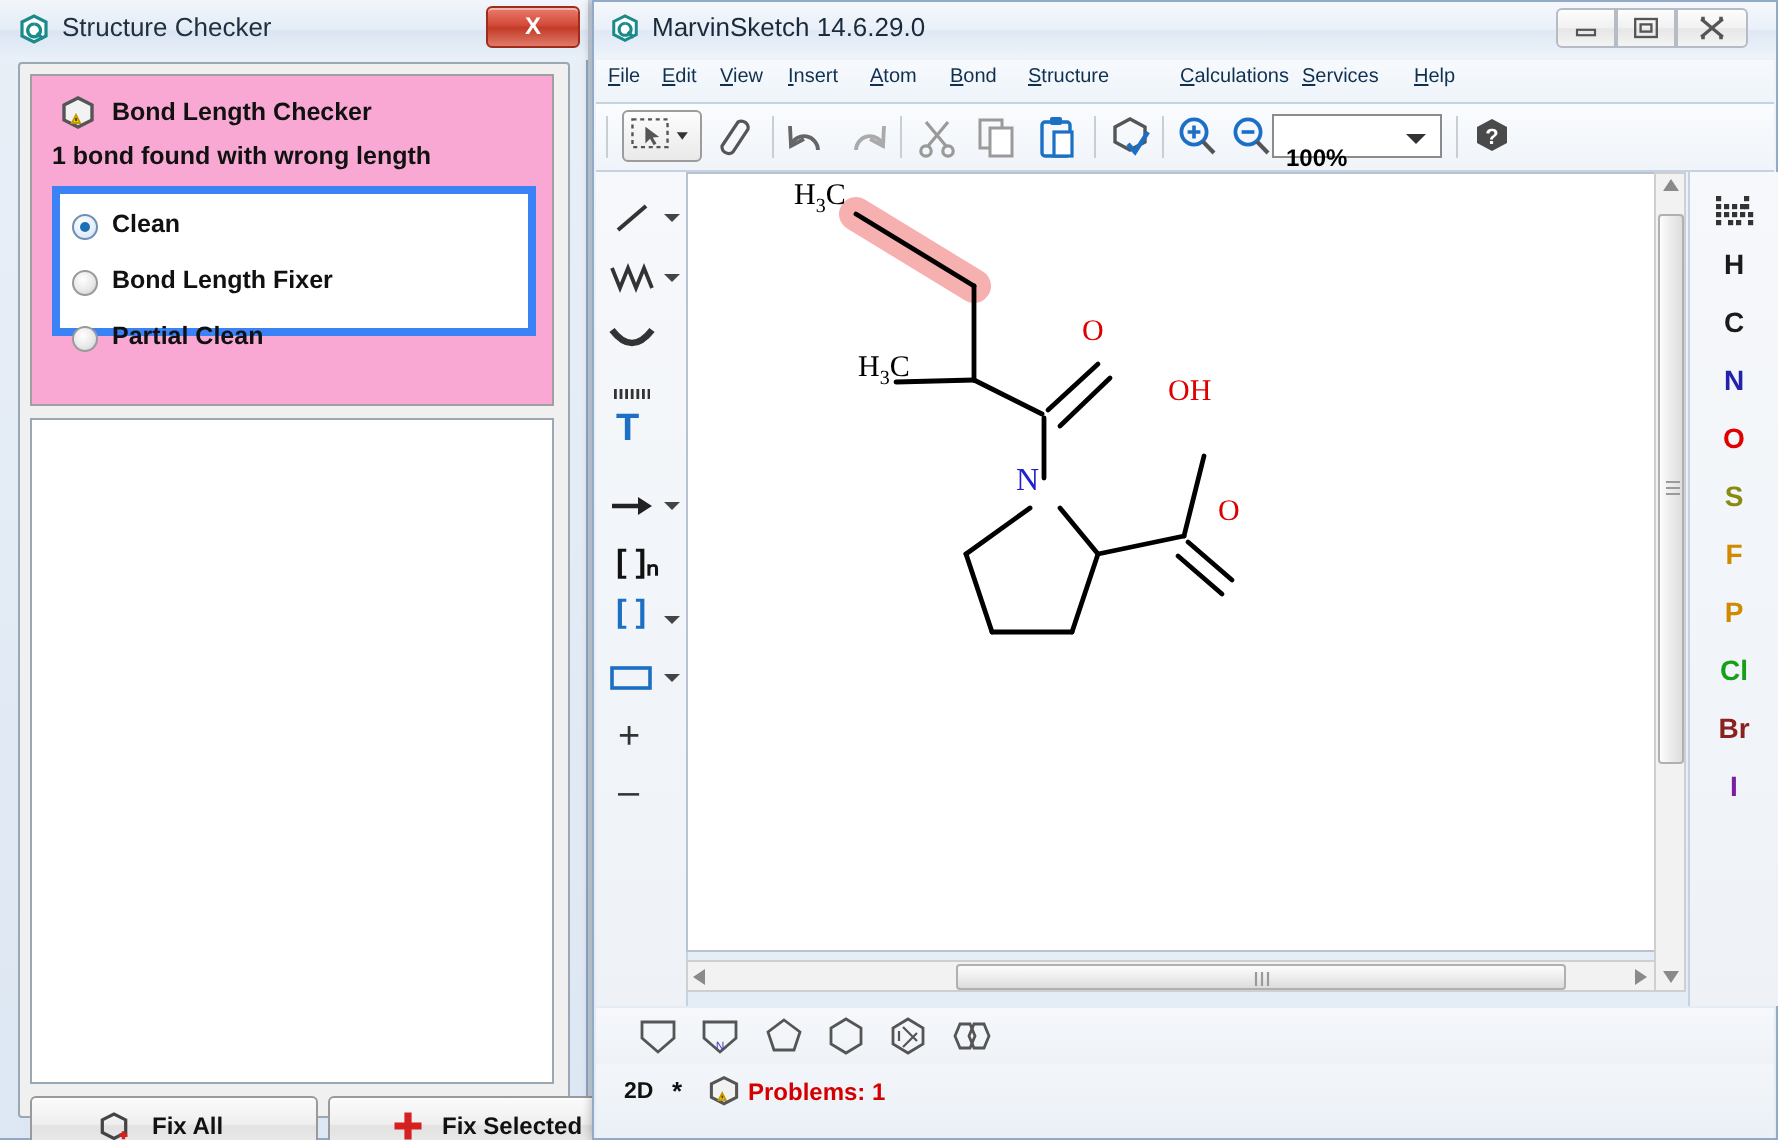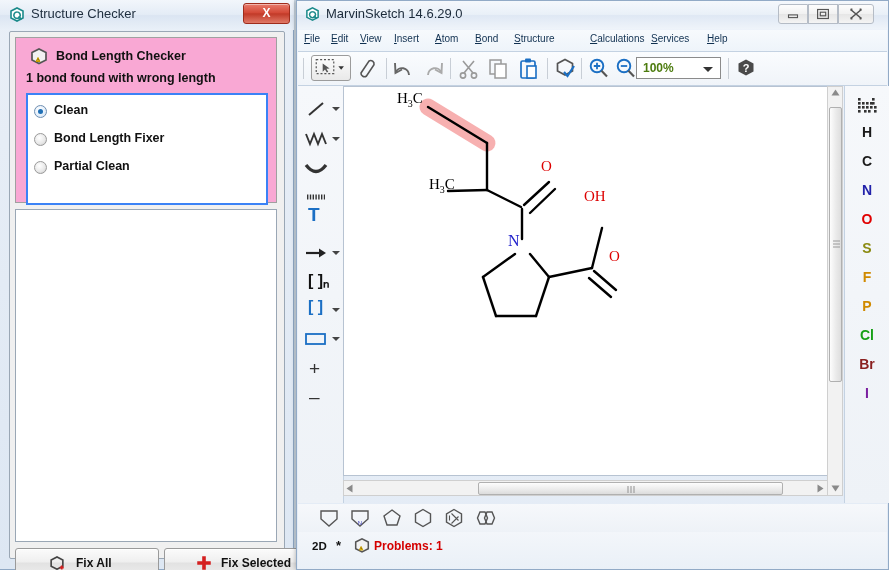--- a/index.html
+++ b/index.html
@@ -64,22 +64,22 @@
   #checker-kind-icon{left:13px;top:9px;width:20px;height:20px;}
   #checker-kind-label{
     left:40px;top:11px;
     font-weight:bold;font-size:12.5px;color:#111;
   }
   #checker-message{
     left:10px;top:33px;
     font-weight:bold;font-size:12.5px;color:#111;
   }
   #fix-options{
-    left:10px;top:55px;width:242px;height:112px;
-    background:#fff;border:2px solid #3b82f6;box-sizing:border-box;
+    left:10px;top:55px;width:242px;height:75px;
+    background:#fff;border:4px solid #3b82f6;box-sizing:border-box;
   }
   .radio-row{
     position:absolute;left:6px;height:23px;
   }
   .radio-dot{
     position:absolute;left:0;top:4px;width:13px;height:13px;
     border-radius:50%;
     background:radial-gradient(circle at 40% 35%,#ffffff 0%,#e7e7e7 60%,#c2c2c2 100%);
     border:1px solid #9a9a9a;
     box-sizing:border-box;
@@ -171,21 +171,21 @@
   #tb-select{
     position:absolute;left:13px;top:3px;width:40px;height:26px;
     background:linear-gradient(to bottom,#fdfdfd,#e9e9e9);
     border:1px solid #9c9c9c;border-radius:3px;box-sizing:border-box;cursor:pointer;
   }
   #zoom-combo{
     position:absolute;left:338px;top:5px;width:85px;height:22px;
     background:#fff;border:1px solid #8b8b8b;box-sizing:border-box;cursor:pointer;
   }
   #zoom-combo-value{
-    position:absolute;left:6px;top:3px;font-weight:bold;font-size:12px;color:#4d7c0f;
+    position:absolute;left:6px;top:14px;font-weight:bold;font-size:12px;color:#000000;
   }
   #zoom-combo-arrow{
     position:absolute;right:7px;top:9px;
     width:0;height:0;border-left:5px solid transparent;border-right:5px solid transparent;
     border-top:5px solid #333;
   }
 
   
   #tool-palette{
     left:1px;top:85px;width:45px;height:417px;

